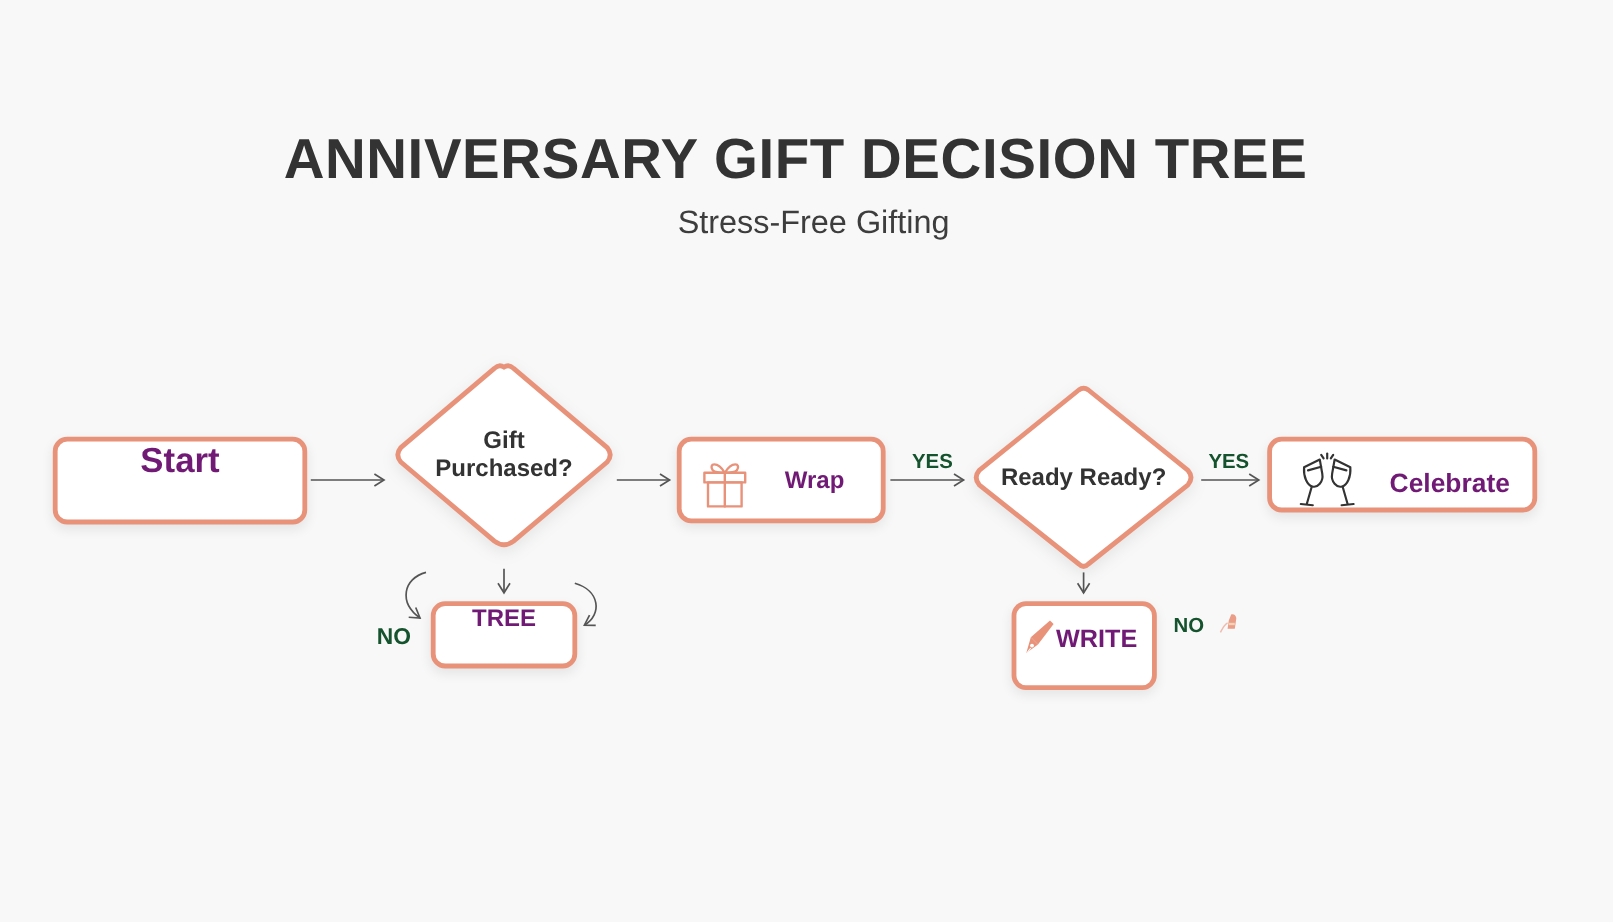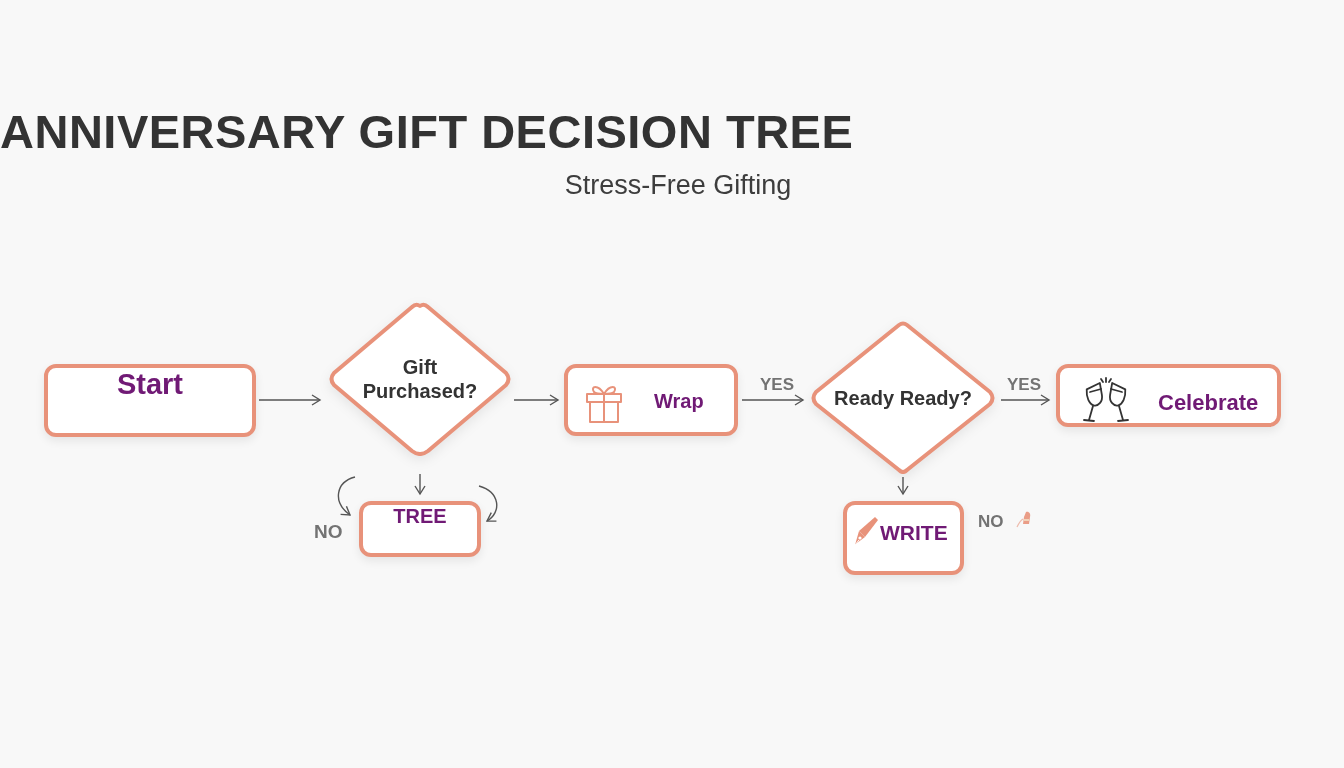--- a/index.html
+++ b/index.html
@@ -5,21 +5,21 @@
     html, body { margin: 0; padding: 0; }
     body {
       width: 1344px; height: 768px; overflow: hidden;
       background: #f8f8f8;
       font-family: "Liberation Sans", "DejaVu Sans", sans-serif;
       position: relative;
       color: #333333;
     }
     .title {
       position: absolute; left: 0; top: 104px; width: 1326px;
-      text-align: left; font-weight: 700; font-size: 47px; letter-spacing: 0.5px;
+      text-align: center; font-weight: 700; font-size: 47px; letter-spacing: 0.5px;
       color: #333333;
     }
     .subtitle {
       position: absolute; left: 0; top: 170px; width: 1356px;
       text-align: center; font-size: 27px; color: #3d3d3d;
     }
     .box {
       position: absolute; box-sizing: border-box;
       background: #ffffff; border: 4px solid #e8927a; border-radius: 12px;
       box-shadow: 0 4px 10px rgba(0,0,0,0.08);
@@ -28,21 +28,21 @@
     }
     .box .label { white-space: nowrap; }
     .diamond-wrap { position: absolute; }
     .diamond-wrap svg { position: absolute; left: 0; top: 0; overflow: visible; }
     .diamond-text {
       position: absolute; left: 0; top: 0; width: 100%; height: 100%;
       display: flex; align-items: center; justify-content: center; text-align: center;
       font-weight: 700; color: #333333; font-size: 20px; line-height: 1.2;
     }
     .edge-label {
-      position: absolute; font-weight: 700; color: #737373; font-size: 17px;
+      position: absolute; font-weight: 700; color: #14532d; font-size: 17px;
     }
     .arrows { position: absolute; left: 0; top: 0; width: 1344px; height: 768px; pointer-events: none; }
     .icon { position: absolute; }
   </style>
 </head>
 <body>
 
 <div class="title">ANNIVERSARY GIFT DECISION TREE</div>
 <div class="subtitle">Stress-Free Gifting</div>
 

